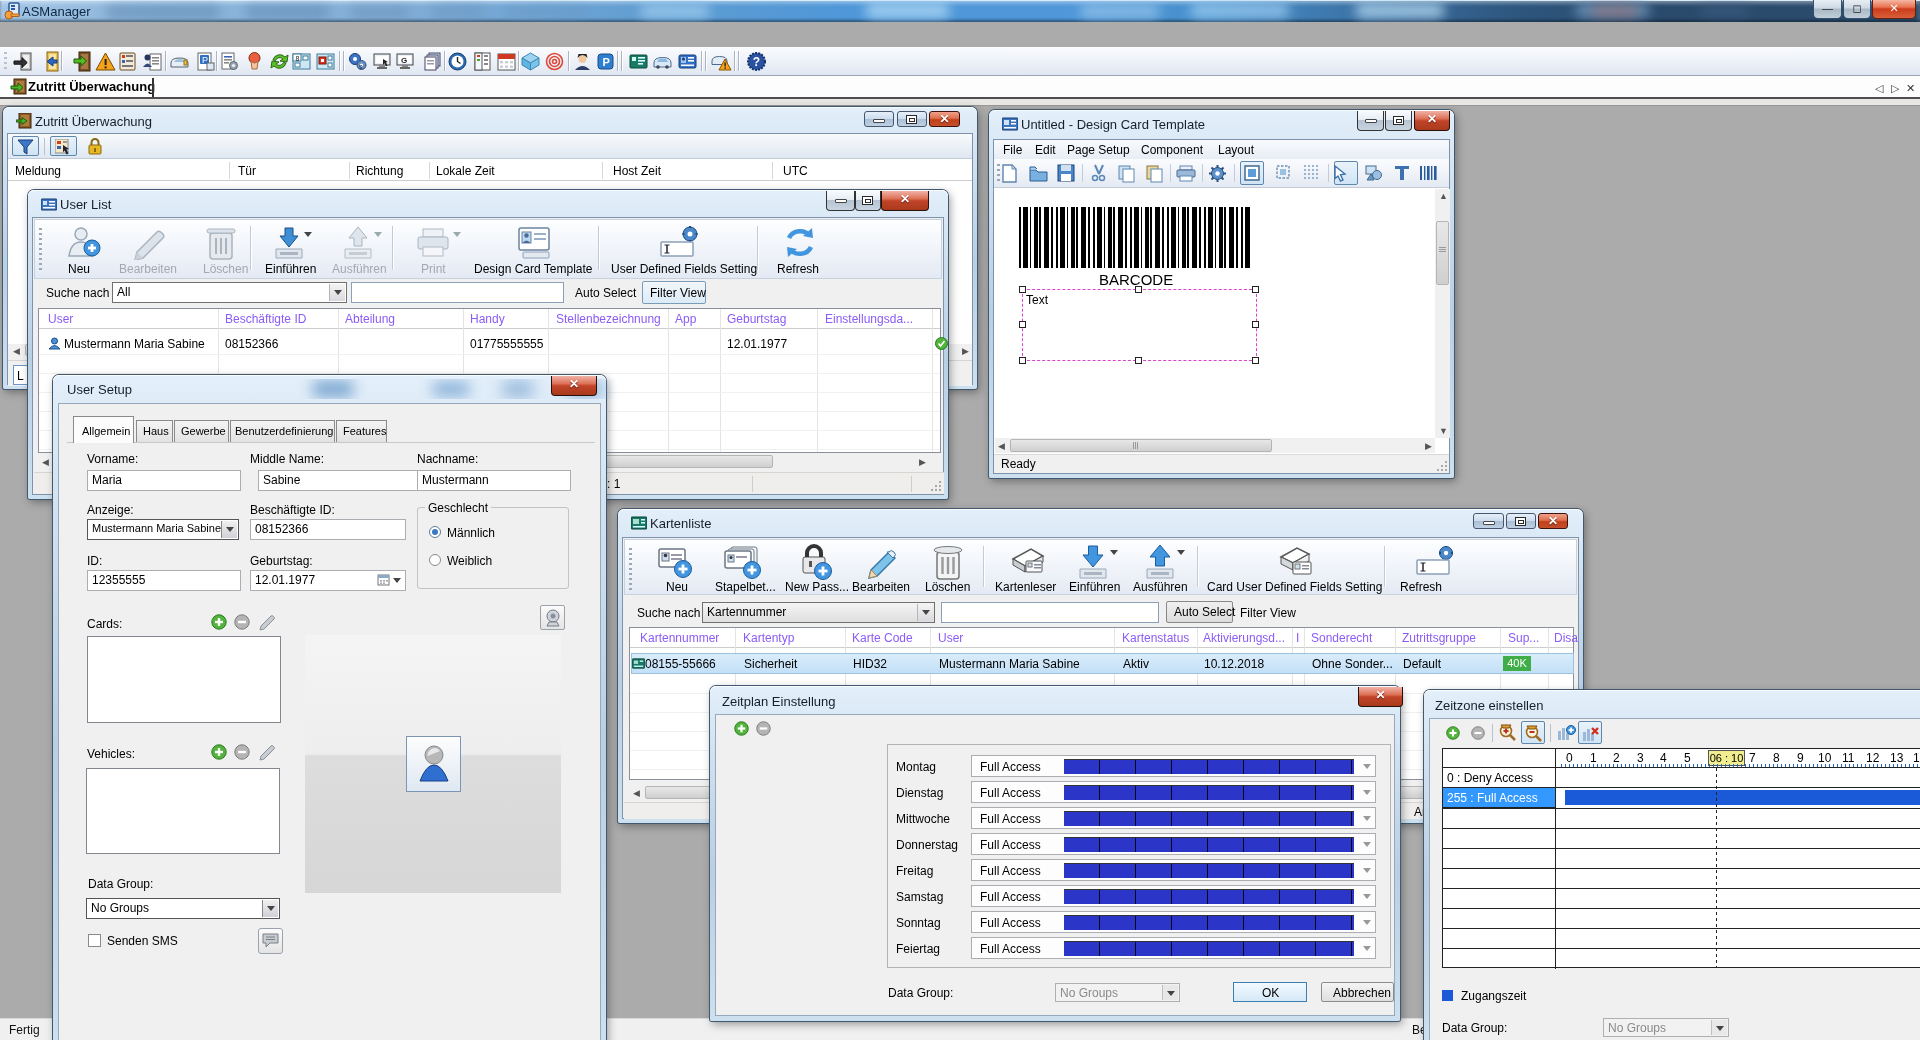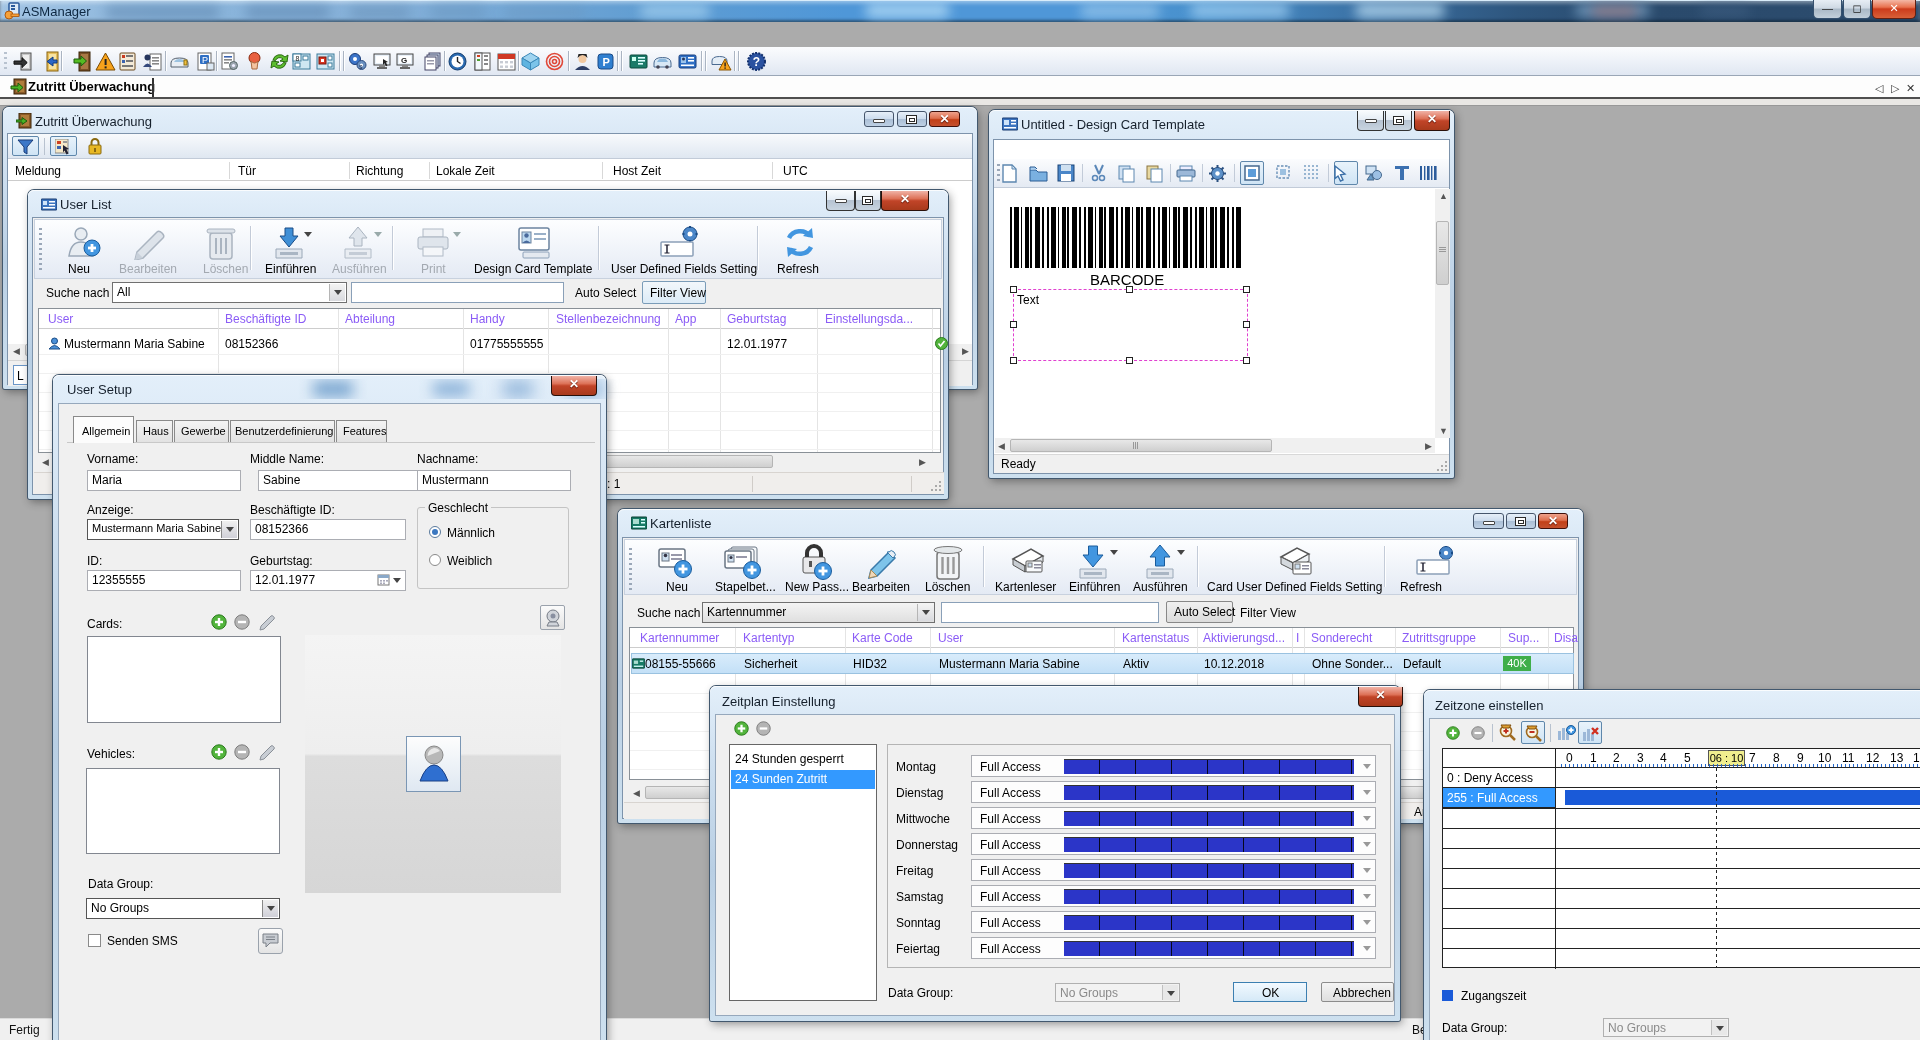--- a/index.html
+++ b/index.html
@@ -733,20 +733,27 @@
         <span class="mng"></span>
       </div>
   <div class="mmc" style="left:396px;width:27px">
         <span class="mxg"></span>
       </div>
   <div class="mmc red" style="left:425px;width:36px">
         <i>✕</i>
       </div>
   <div class="cl" style="left:4px;top:29px;width:457px;height:335px;border-color:#7d93ab;background:#fff">
 
+    <div class="abs" style="left:0;top:0;width:455px;height:19px;background:linear-gradient(#f8fafd,#e8edf5)">
+      <span class="abs" style="left:9px;top:3px">File</span>
+          <span class="abs" style="left:41px;top:3px">Edit</span>
+          <span class="abs" style="left:73px;top:3px">Page Setup</span>
+          <span class="abs" style="left:147px;top:3px">Component</span>
+          <span class="abs" style="left:224px;top:3px">Layout</span>
+    </div>
 
     <div class="abs" style="left:0;top:19px;width:455px;height:29px;background:linear-gradient(#fbfcfe,#e4eaf3);border-bottom:1px solid #c2cbd8">
           <div class="abs" style="left:3px;top:5px;width:3px;height:18px;background:repeating-linear-gradient(#9aa7b8 0 2px,transparent 2px 5px)"></div>
       <svg class="abs" style="left:7px;top:5px" width="17" height="19" viewBox="0 0 17 19">
             <path d="M2 1 h9 l4 4 v13 h-13 z" fill="#fff" stroke="#5c87b0" stroke-width="1.4"></path>
             <path d="M11 1 l4 4 h-4 z" fill="#cfe0f0" stroke="#5c87b0"></path>
           </svg>
       <svg class="abs" style="left:35px;top:5px" width="19" height="19" viewBox="0 0 19 19">
             <path d="M1 6 h6 l2 2 h9 v9 h-17 z" fill="#7ab0e0" stroke="#2a5c94"></path>
             <path d="M1 6 v-3 h5 l2 2" fill="#a8cef0" stroke="#2a5c94"></path>
@@ -847,21 +854,21 @@
             <g fill="#2c5c9c">
               <rect x="1" y="2" width="2" height="14"></rect>
               <rect x="5" y="2" width="1.4" height="14"></rect>
               <rect x="8" y="2" width="2.6" height="14"></rect>
               <rect x="12" y="2" width="1.4" height="14"></rect>
               <rect x="15" y="2" width="2.6" height="14"></rect>
             </g>
           </svg>
     </div>
 
-    <div class="abs" style="left:1px;top:49px;width:440px;height:249px;background:#fff">
+    <div class="abs" style="left:10px;top:49px;width:440px;height:249px;background:#fff">
 
       <div class="abs" style="left:15px;top:18px;width:233px;height:61px;background:repeating-linear-gradient(90deg,#000 0 2px,#fff 2px 4px,#000 4px 9px,#fff 9px 11px,#000 11px 12px,#fff 12px 15px,#000 15px 19px,#fff 19px 20px,#000 20px 22px,#fff 22px 25px,#000 25px 30px,#fff 30px 32px,#000 32px 34px,#fff 34px 37px)"></div>
       <div class="abs" style="left:95px;top:82px;font-size:15px">BARCODE</div>
 
       <div class="abs" style="left:18px;top:100px;width:235px;height:72px;border:1px dashed #e040d0"></div>
       <div class="abs" style="left:22px;top:104px;font-size:12px">Text</div>
       <div class="abs" style="left:15px;top:97px;width:7px;height:7px;background:#fff;border:1px solid #222"></div>
       <div class="abs" style="left:131px;top:97px;width:7px;height:7px;background:#fff;border:1px solid #222"></div>
       <div class="abs" style="left:248px;top:97px;width:7px;height:7px;background:#fff;border:1px solid #222"></div>
       <div class="abs" style="left:15px;top:132px;width:7px;height:7px;background:#fff;border:1px solid #222"></div>
@@ -1106,26 +1113,20 @@
     <svg class="abs" style="left:18px;top:6px" width="15" height="15" viewBox="0 0 16 16">
           <circle cx="8" cy="8" r="7.2" fill="#52b43c" stroke="#2a7a1c"></circle>
           <rect x="4" y="6.8" width="8" height="2.4" fill="#fff"></rect>
           <rect x="6.8" y="4" width="2.4" height="8" fill="#fff"></rect>
         </svg>
     <svg class="abs" style="left:40px;top:6px" width="15" height="15" viewBox="0 0 16 16">
           <circle cx="8" cy="8" r="7.2" fill="#b4b4b4" stroke="#7c7c7c"></circle>
           <rect x="4" y="6.8" width="8" height="2.4" fill="#fff"></rect>
         </svg>
 
-    <div class="abs" style="left:13px;top:29px;width:148px;height:257px;background:#fff;border:1px solid #666">
-      <span class="abs" style="left:5px;top:7px">24 Stunden gesperrt</span>
-      <div class="abs" style="left:1px;top:25px;width:144px;height:19px;background:#3399ff;color:#fff">
-            <span class="abs" style="left:4px;top:2px">24 Sunden Zutritt</span>
-          </div>
-    </div>
 
     <div class="abs" style="left:171px;top:29px;width:504px;height:224px;border:1px solid #b4b4b4;background:#f0f0f0"></div>
     <div class="lab" style="left:180px;top:45px">Montag</div>
     <div class="abs" style="left:255px;top:40px;width:405px;height:22px;border:1px solid #abadb3;background:#fdfdfd">
           <span class="abs" style="left:8px;top:4px">Full Access</span>
           <div class="abs" style="left:92px;top:3px;width:290px;height:15px;background:repeating-linear-gradient(90deg,transparent 0 35px,rgba(0,0,0,.85) 35px 36px),#2b35c8;box-shadow:inset 0 1px 0 #333"></div>
           <div class="abs" style="right:4px;top:8px;border:4px solid transparent;border-top:5px solid #999"></div>
         </div>
     <div class="lab" style="left:180px;top:71px">Dienstag</div>
     <div class="abs" style="left:255px;top:66px;width:405px;height:22px;border:1px solid #abadb3;background:#fdfdfd">

